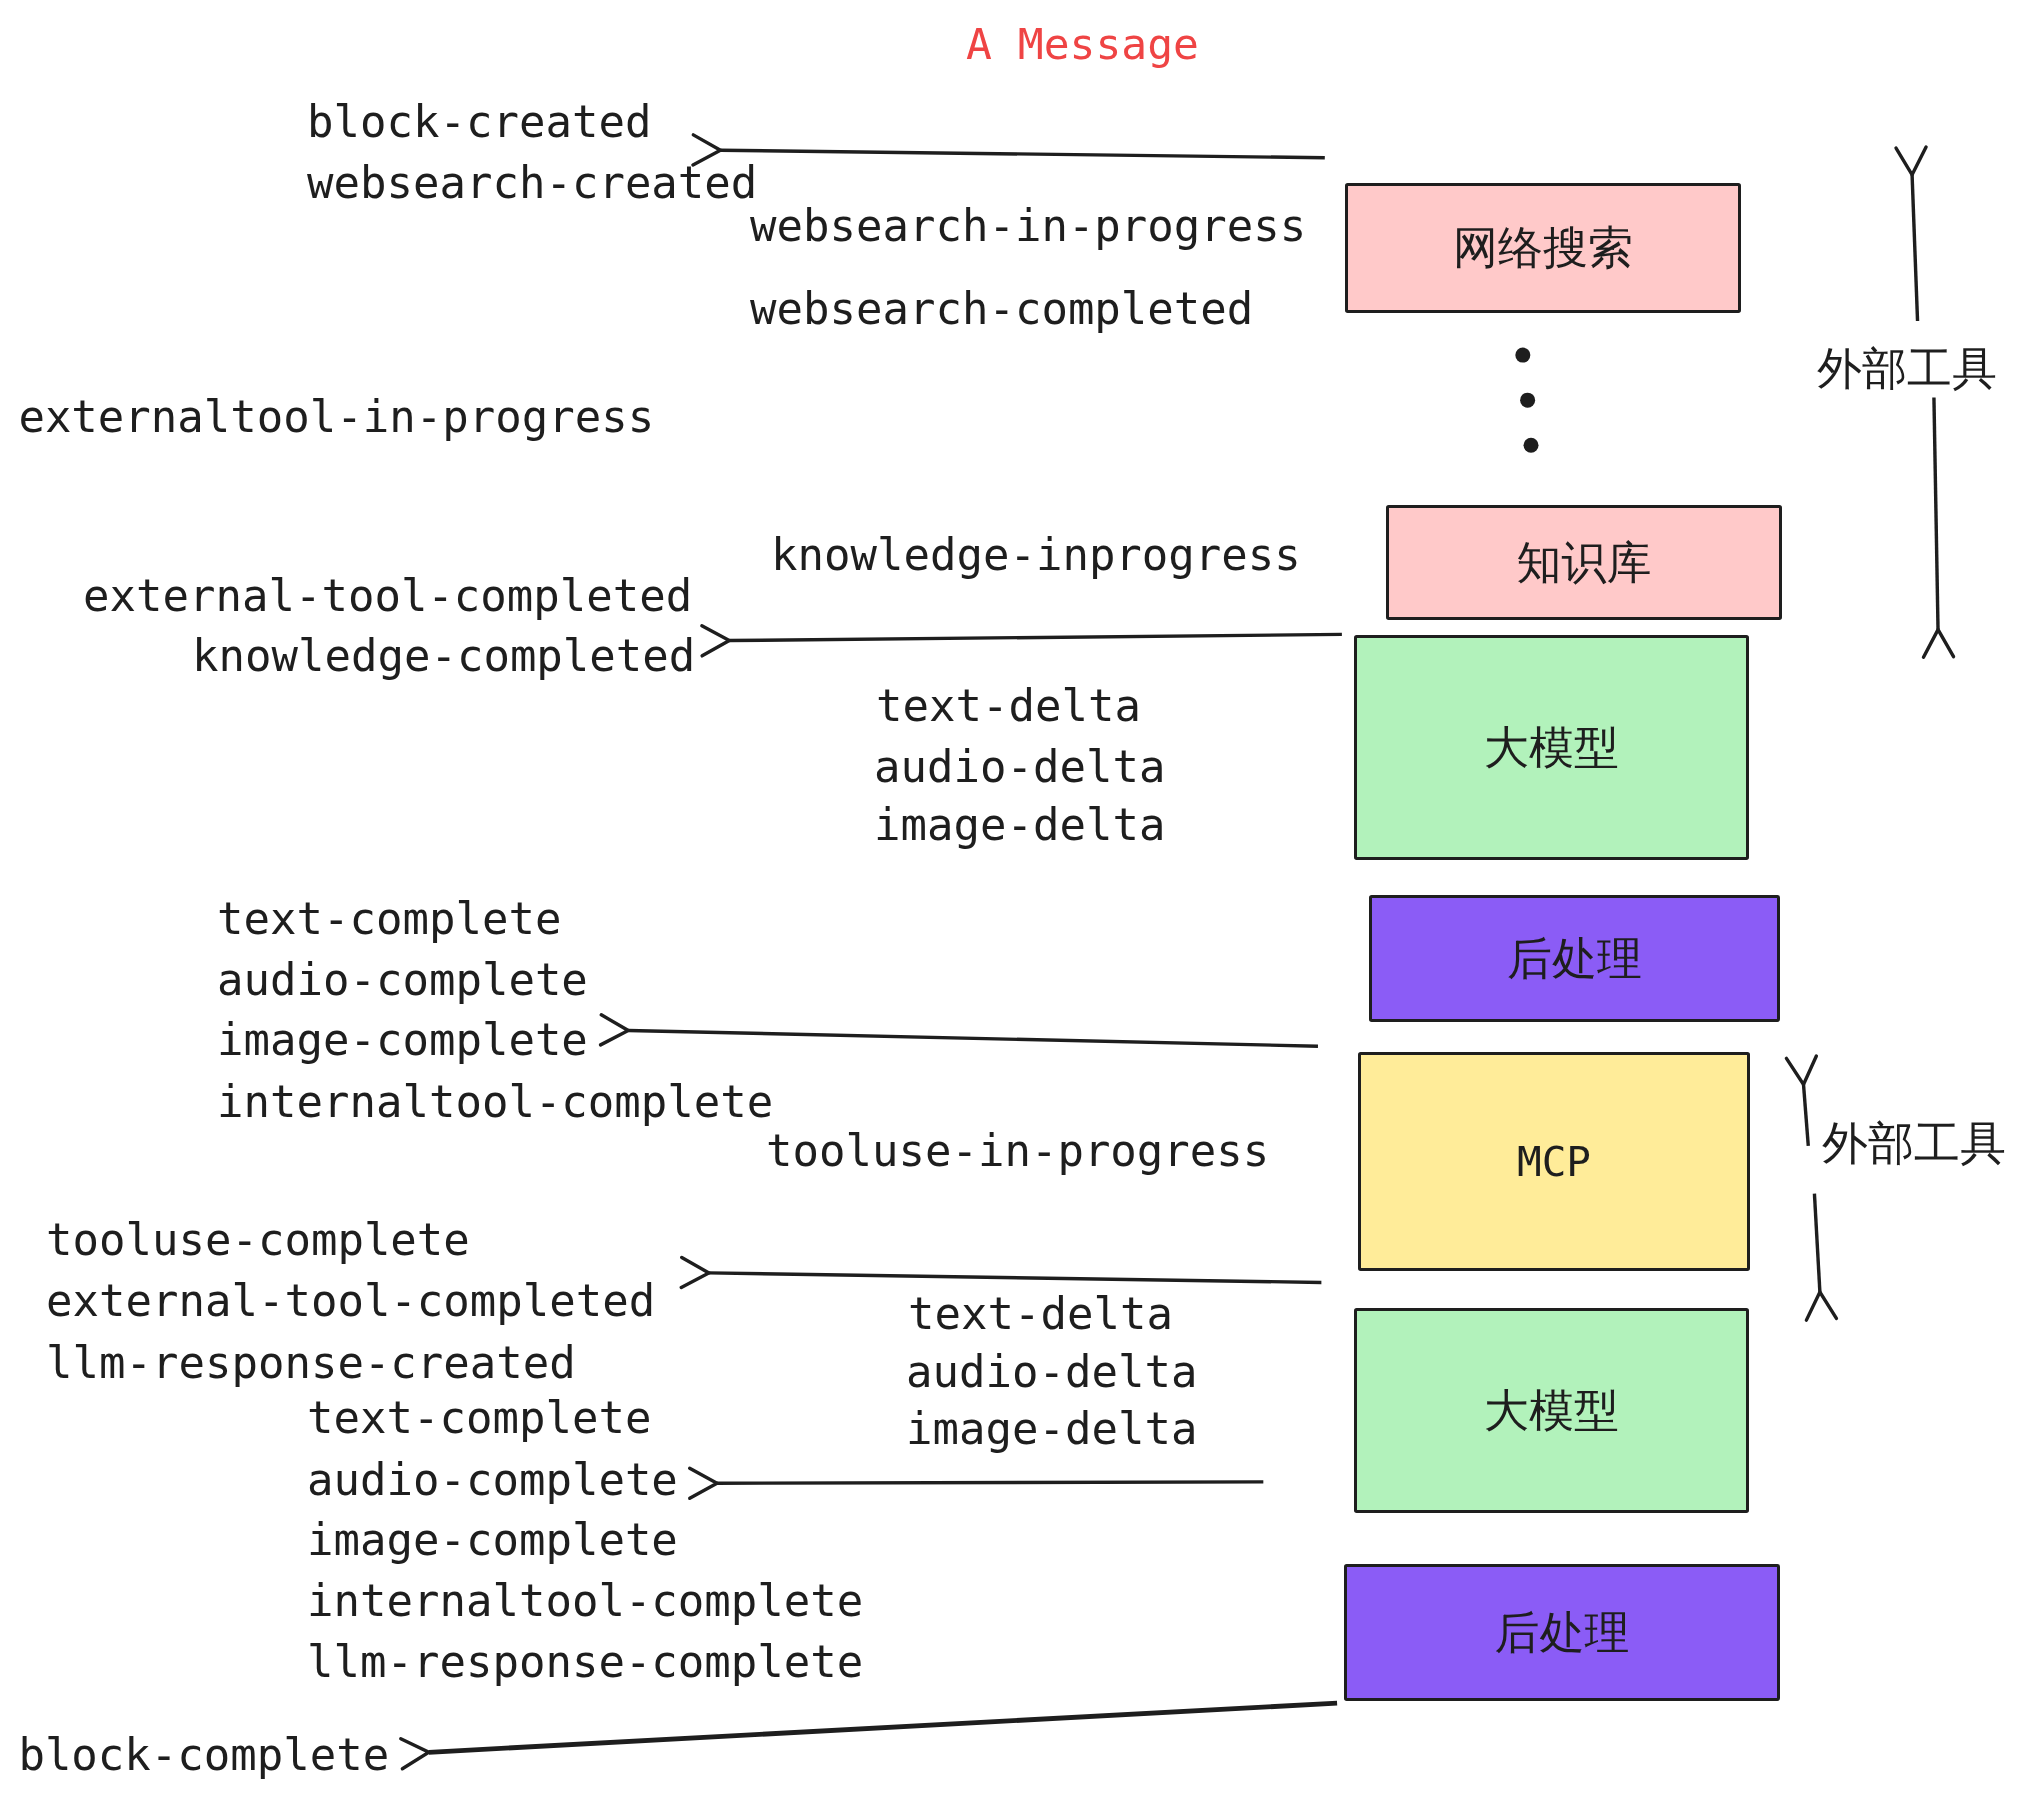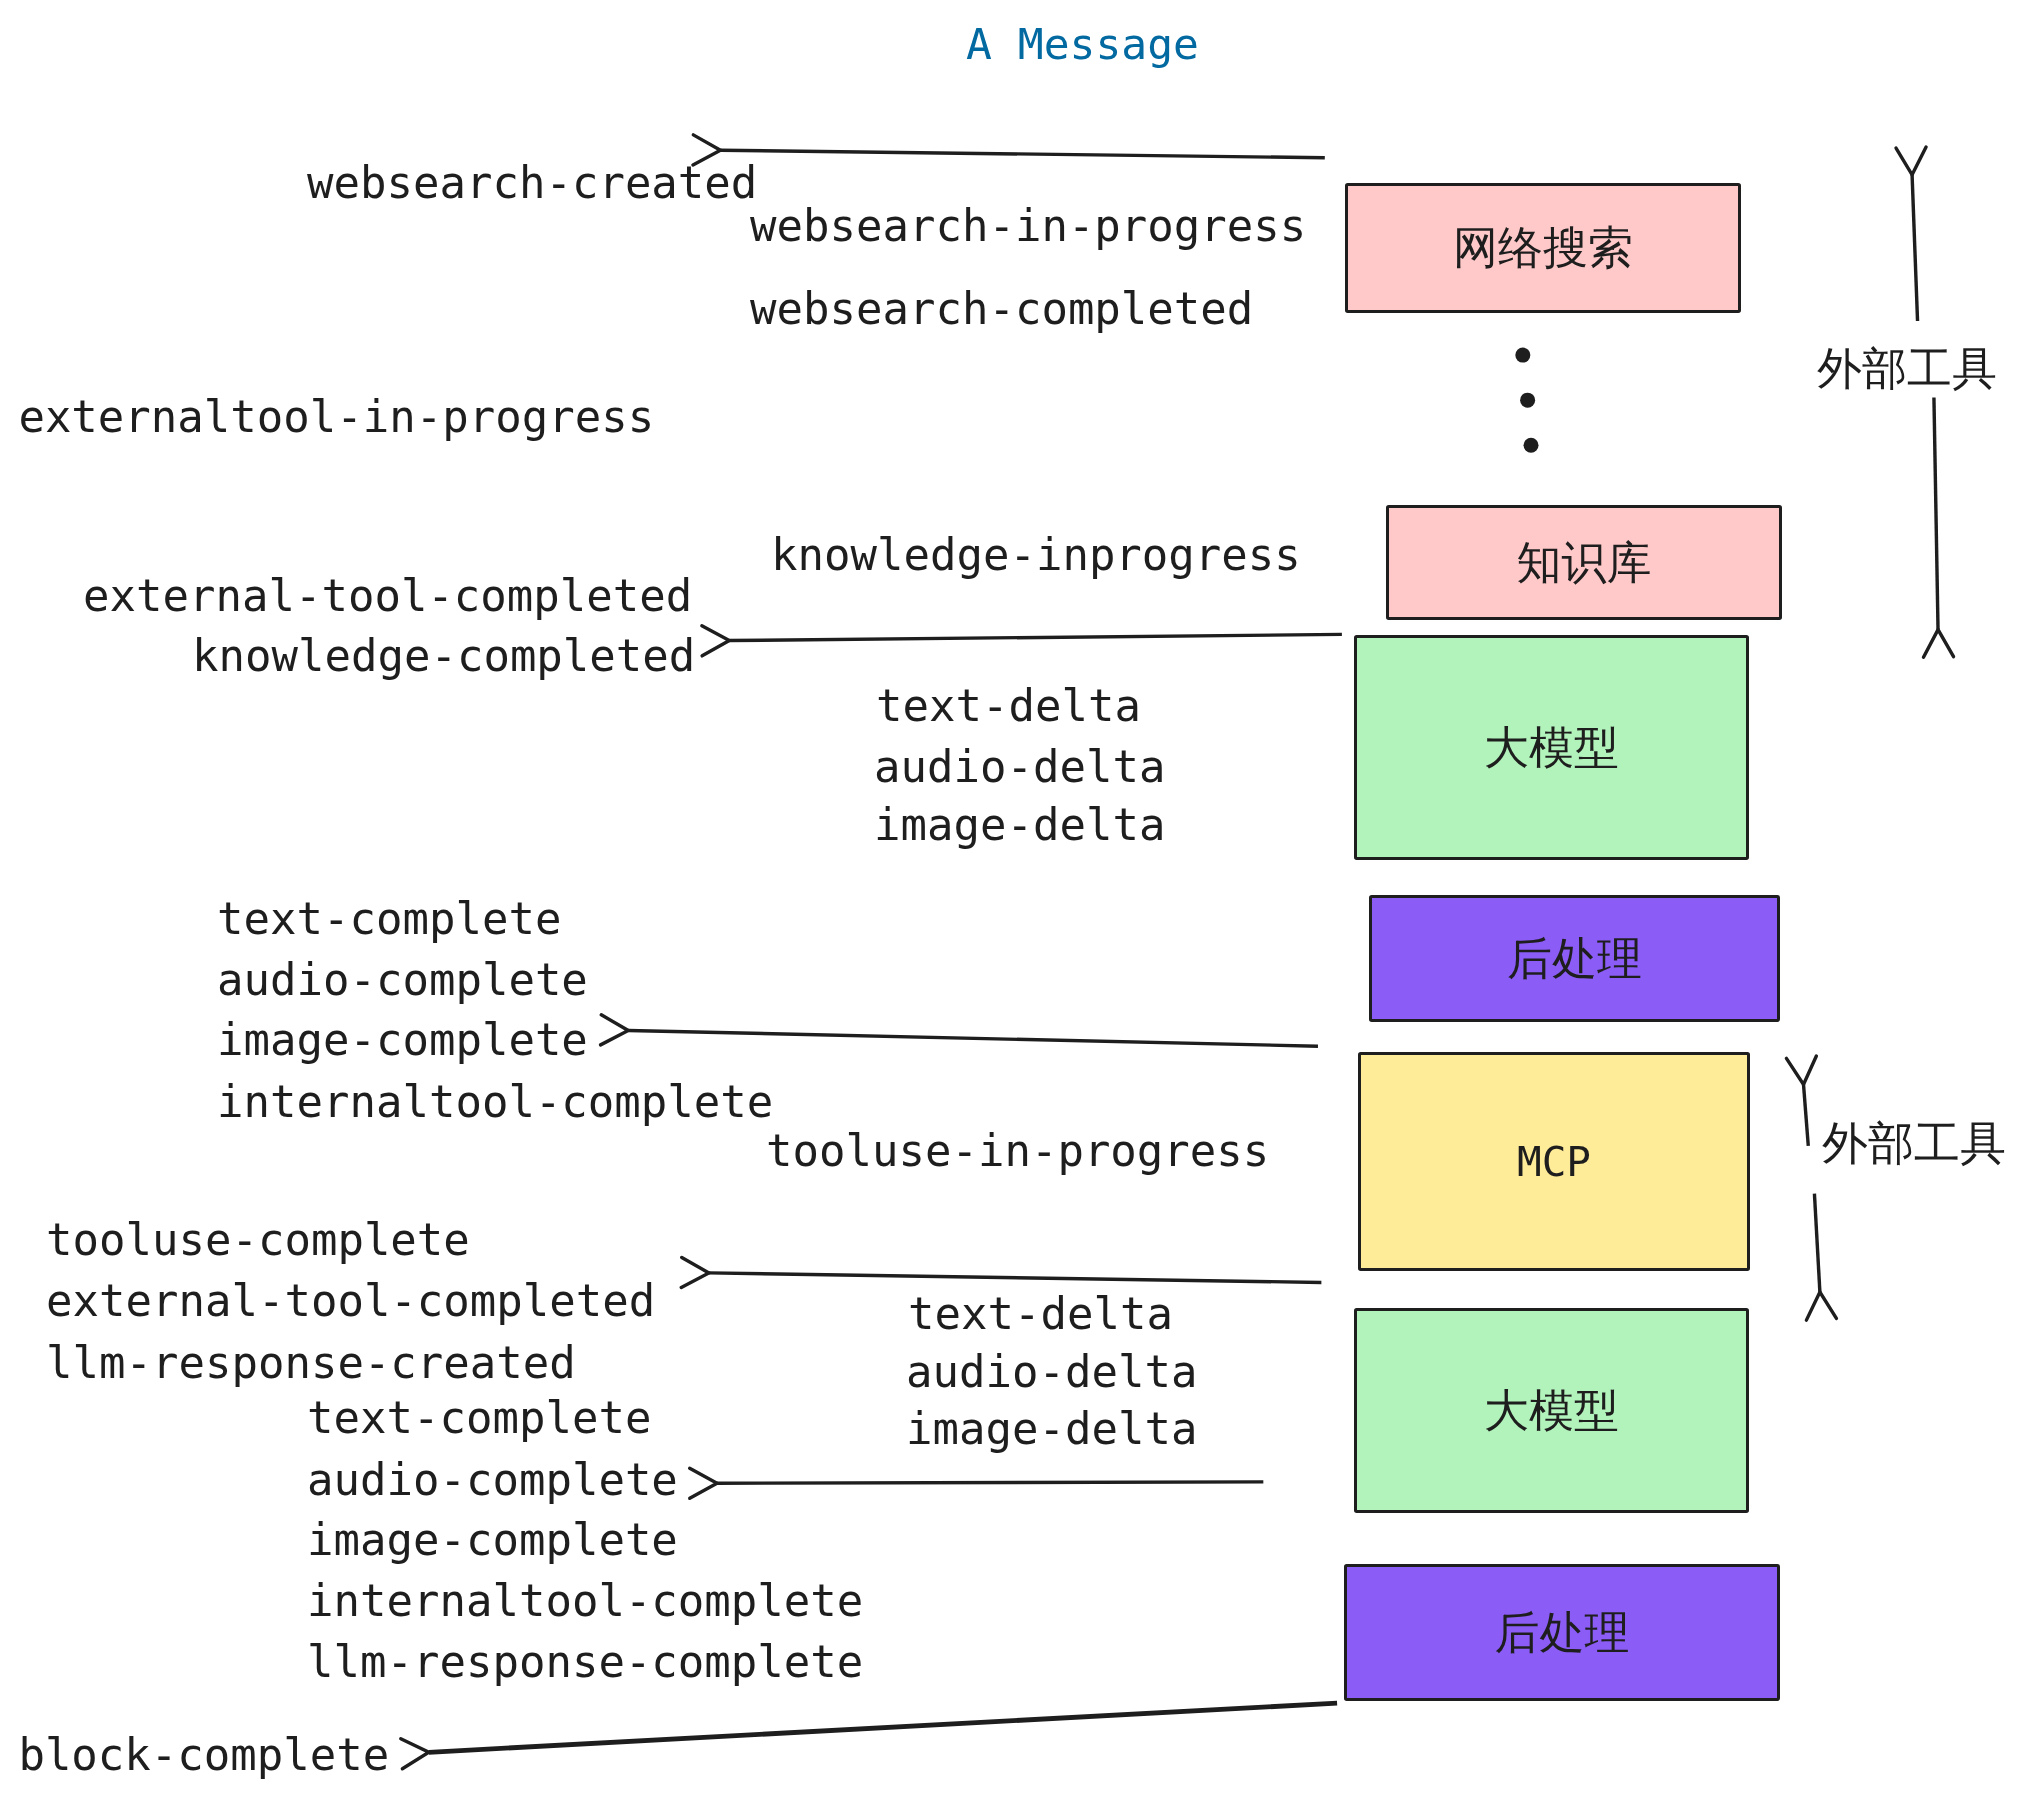--- a/index.html
+++ b/index.html
@@ -17,21 +17,21 @@
     font-size:44px;
     line-height:1;
     white-space:nowrap;
     color:#1e1e1e;
   }
   .title{
     position:absolute;
     font-family:"DejaVu Sans Mono", monospace;
     font-size:43px;
     white-space:nowrap;
-    color:#0369a1;
+    color:#ef4444;
   }
   .box{
     position:absolute;
     border:3.4px solid #1e1e1e;
     border-radius:2.7px;
     display:flex;
     align-items:center;
     justify-content:center;
     font-family:"Liberation Sans", sans-serif;
     font-size:45px;
@@ -106,20 +106,21 @@
   <div class="box green" style="left:1354px; top:1308px; width:395px; height:205px;">
     <span>大模型</span>
   </div>
   <div class="box whitebox" style="left:1344px; top:1564px; width:436px; height:137px;">
     <span>后处理</span>
   </div>
 
   <div class="sidelabel" style="left:1817px; top:339px;">外部工具</div>
   <div class="sidelabel" style="left:1822px; top:1113px; font-size:46px;">外部工具</div>
 
+  <div class="evt" style="left:307px;  top:100px;">block-created</div>
   <div class="evt" style="left:307px;  top:161px;">websearch-created</div>
   <div class="evt" style="left:750px; top:204px;">websearch-in-progress</div>
   <div class="evt" style="left:750px; top:287px;">websearch-completed</div>
   <div class="evt" style="left:18.4px;   top:395px;">externaltool-in-progress</div>
   <div class="evt" style="left:771px; top:533px;">knowledge-inprogress</div>
   <div class="evt" style="left:83px;  top:574px;">external-tool-completed</div>
   <div class="evt" style="left:192px;  top:634px;">knowledge-completed</div>
   <div class="evt" style="left:876px; top:684px;">text-delta</div>
   <div class="evt" style="left:874px; top:745px;">audio-delta</div>
   <div class="evt" style="left:874px; top:803px;">image-delta</div>

